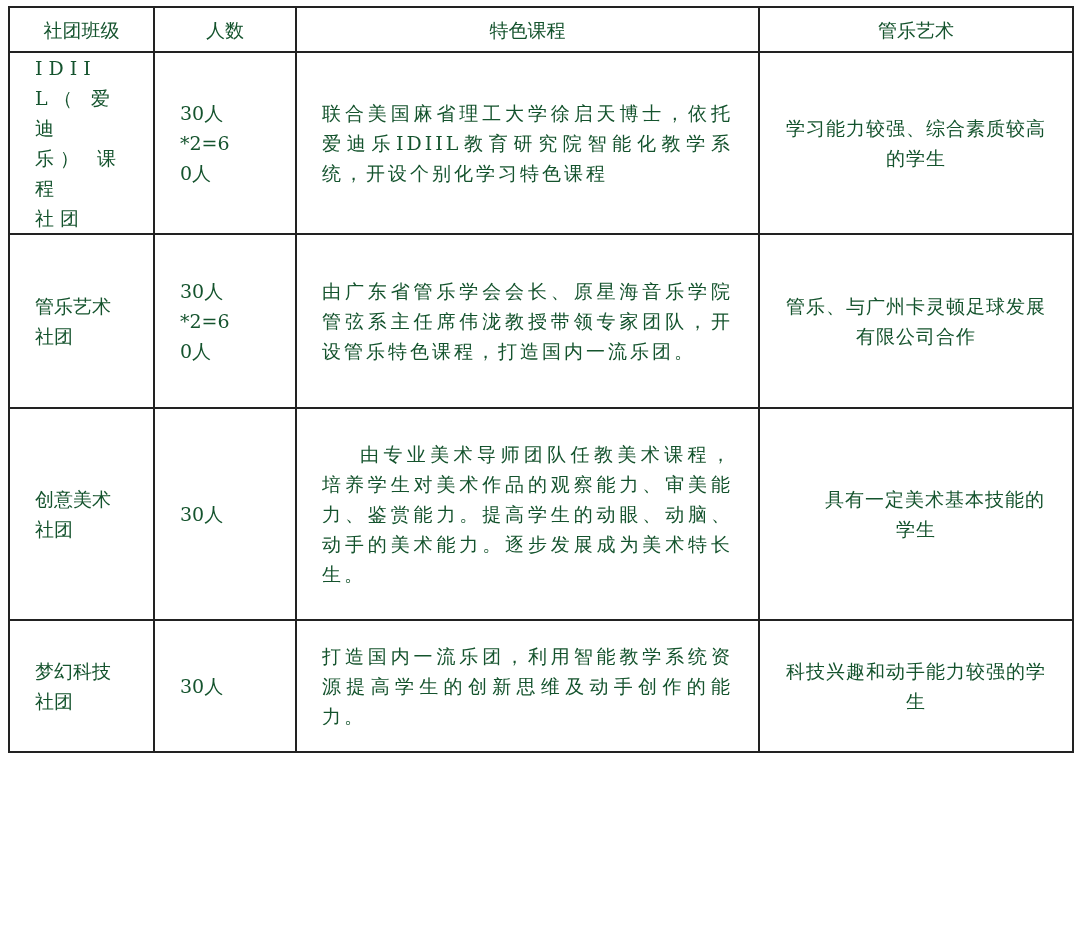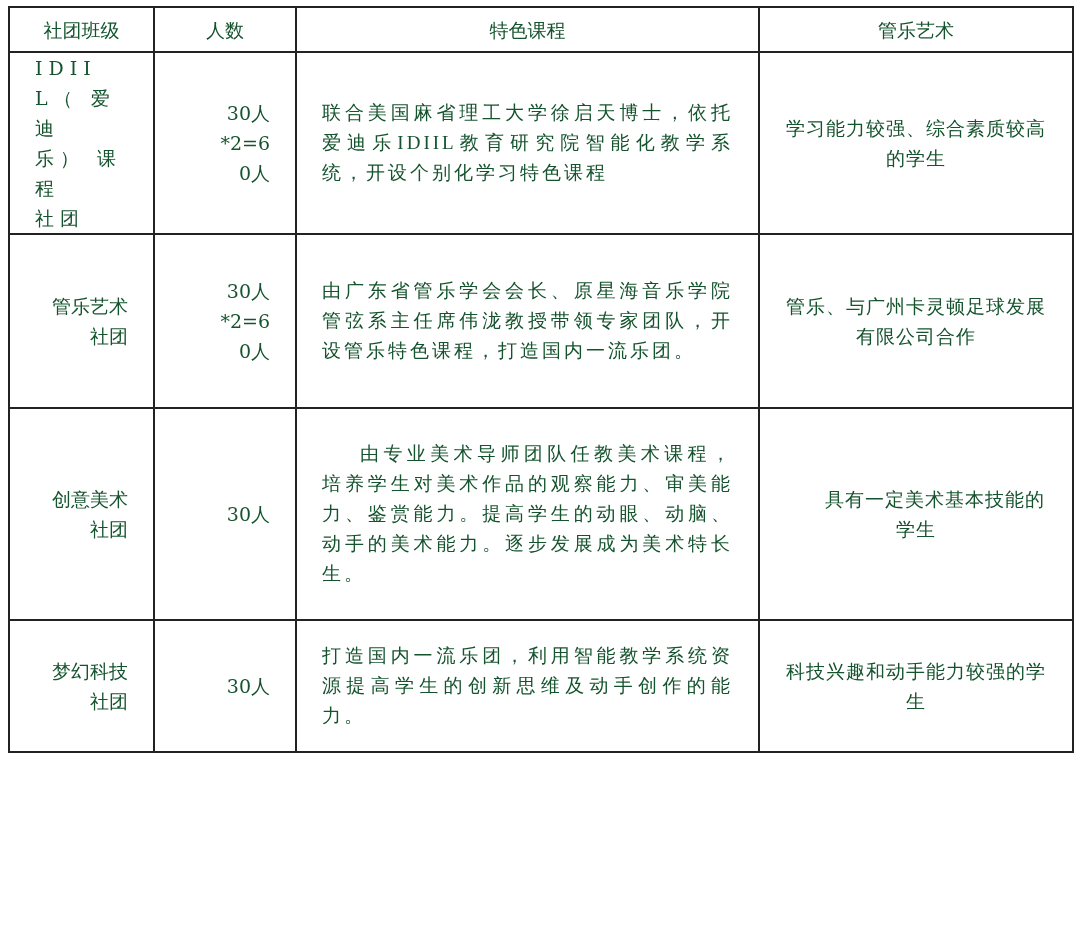--- a/index.html
+++ b/index.html
@@ -4,23 +4,23 @@
   <style>
     html, body { margin: 0; padding: 0; background: #ffffff; }
     body { width: 1080px; height: 951px; position: relative; overflow: hidden;
            font-family: "DejaVu Serif", "Liberation Serif", serif; color: #3a3a3a; }
     table.grid { position: absolute; left: 8px; top: 6px; border-collapse: collapse;
                  table-layout: fixed; width: 1064px; }
     table.grid td, table.grid th { border: 2px solid #222; padding: 0 25px; vertical-align: middle;
                  font-size: 19px; line-height: 30px; font-weight: normal; color: #14532d; }
     col.c1 { width: 145px; } col.c2 { width: 142px; } col.c3 { width: 463px; } col.c4 { width: 314px; }
     th { text-align: center; height: 43px; }
-    td.name, td.count { text-align: right; }
+    td.name, td.count { text-align: left; }
     td.name.left { text-align: left; letter-spacing: 6px; }
-    td.course { text-align: justify; letter-spacing: 3px; font-family: Liberation Serif, serif; }
+    td.course { text-align: justify; letter-spacing: 3px; }
     td.target { text-align: center; letter-spacing: 1px; }
     .indent { text-indent: 2em; }
     .cell-line { display: block; }
   </style>
 </head>
 <body>
 
 <table class="grid">
   <colgroup>
       <col class="c1">

